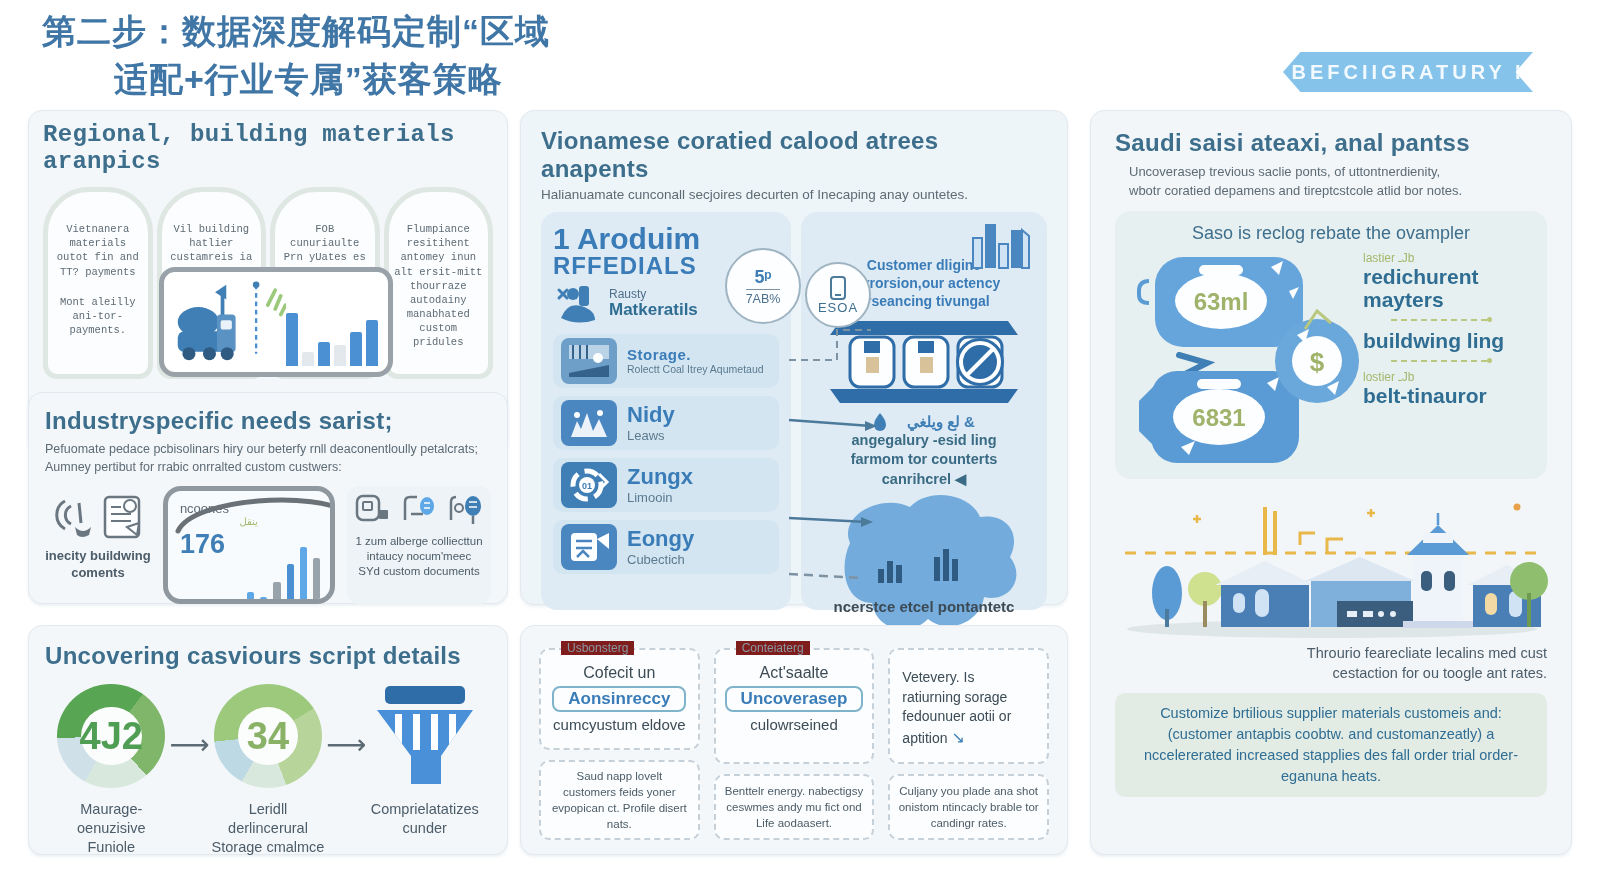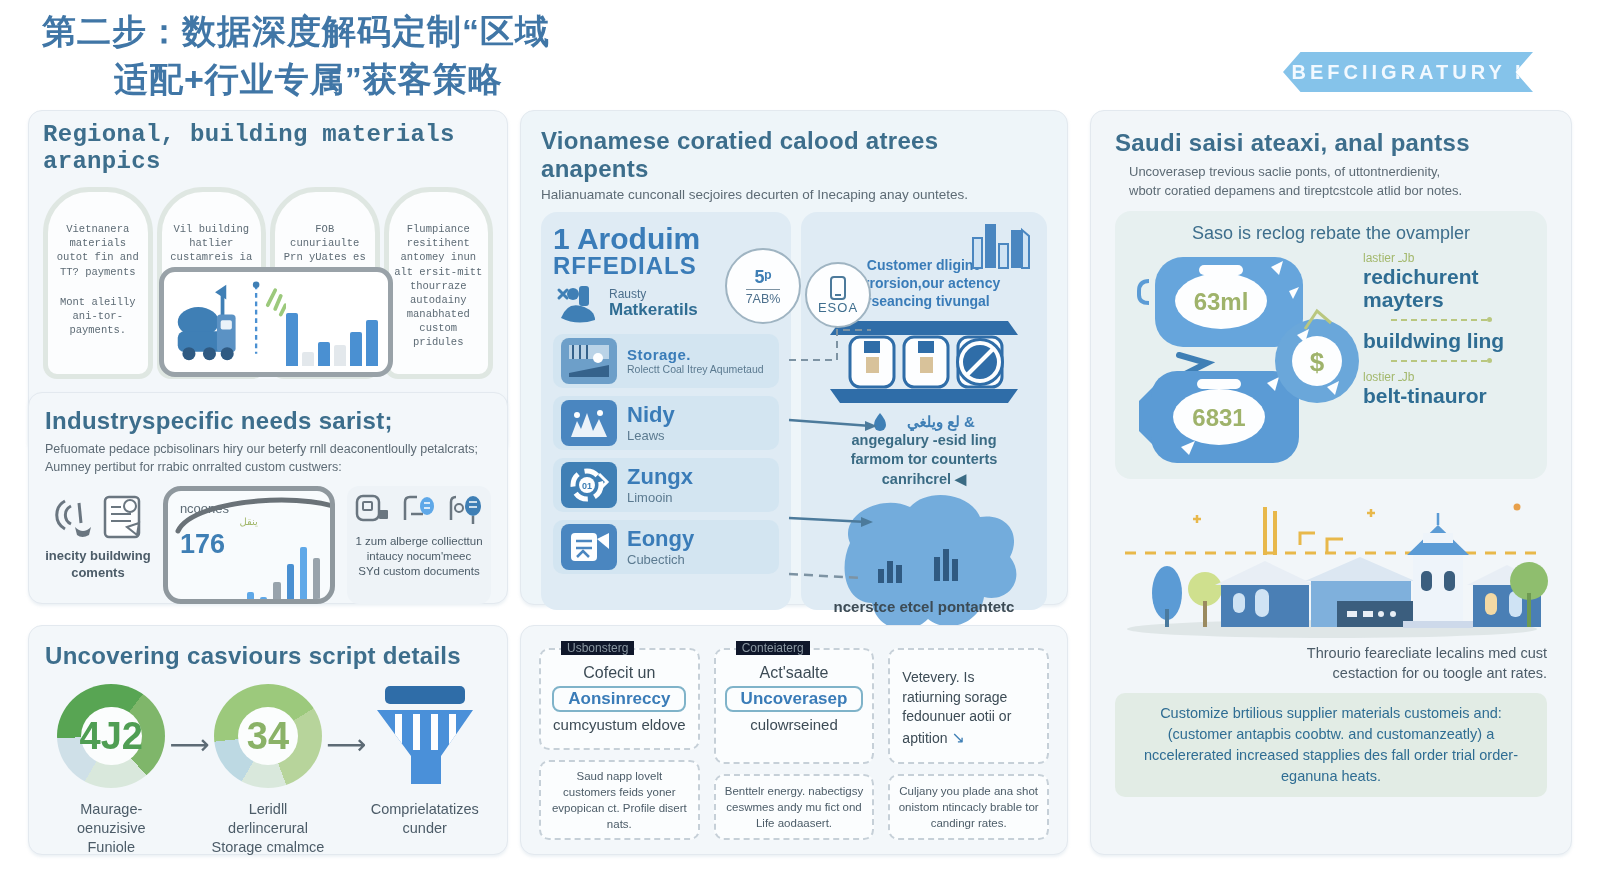--- a/index.html
+++ b/index.html
@@ -108,21 +108,21 @@
 svg.conn { position:absolute; inset:0; z-index:1; pointer-events:none; }
 
 
 .cols { display:flex; gap:14px; height:100%; }
 .col { flex:1; display:flex; flex-direction:column; gap:10px; }
 .dash-box { border:2px dashed #c6d0d8; border-radius:10px; background:#fbfdfe; position:relative;
   text-align:center; padding:14px 8px 8px; }
 .dash-box.top { height:116px; }
 .dash-box.note { flex:1; font-size:11.5px; line-height:1.4; color:#4c5c68; display:flex;
   align-items:center; justify-content:center; padding:6px 8px; }
-.tag { position:absolute; top:-9px; left:20px; background:#0f172a; padding:0 6px; font-size:12px; color:#8a97a1; }
+.tag { position:absolute; top:-9px; left:20px; background:#7f1d1d; padding:0 6px; font-size:12px; color:#8a97a1; }
 .dash-box .l1 { font-size:16px; color:#3c4b55; }
 .pill { display:inline-block; border:2px solid #7fb3c9; border-radius:8px; padding:1px 14px;
   color:#3a7cb8; font-size:17px; font-weight:bold; margin:4px 0; }
 .dash-box .l2 { font-size:15px; color:#3c4b55; line-height:1.25; }
 .c3text { font-size:14px; color:#3c4b55; text-align:left; line-height:1.4; padding:4px 4px 0; }
 .c3text .arr { color:#3f7fb5; font-size:16px; }
 
 
 #p-right .subt { font-size:13px; color:#5d6b75; line-height:1.45; margin:6px 0 0 14px; }
 .saso-card { background:#e7f0f0; border-radius:16px; margin-top:10px; height:268px; position:relative; padding:12px; }

